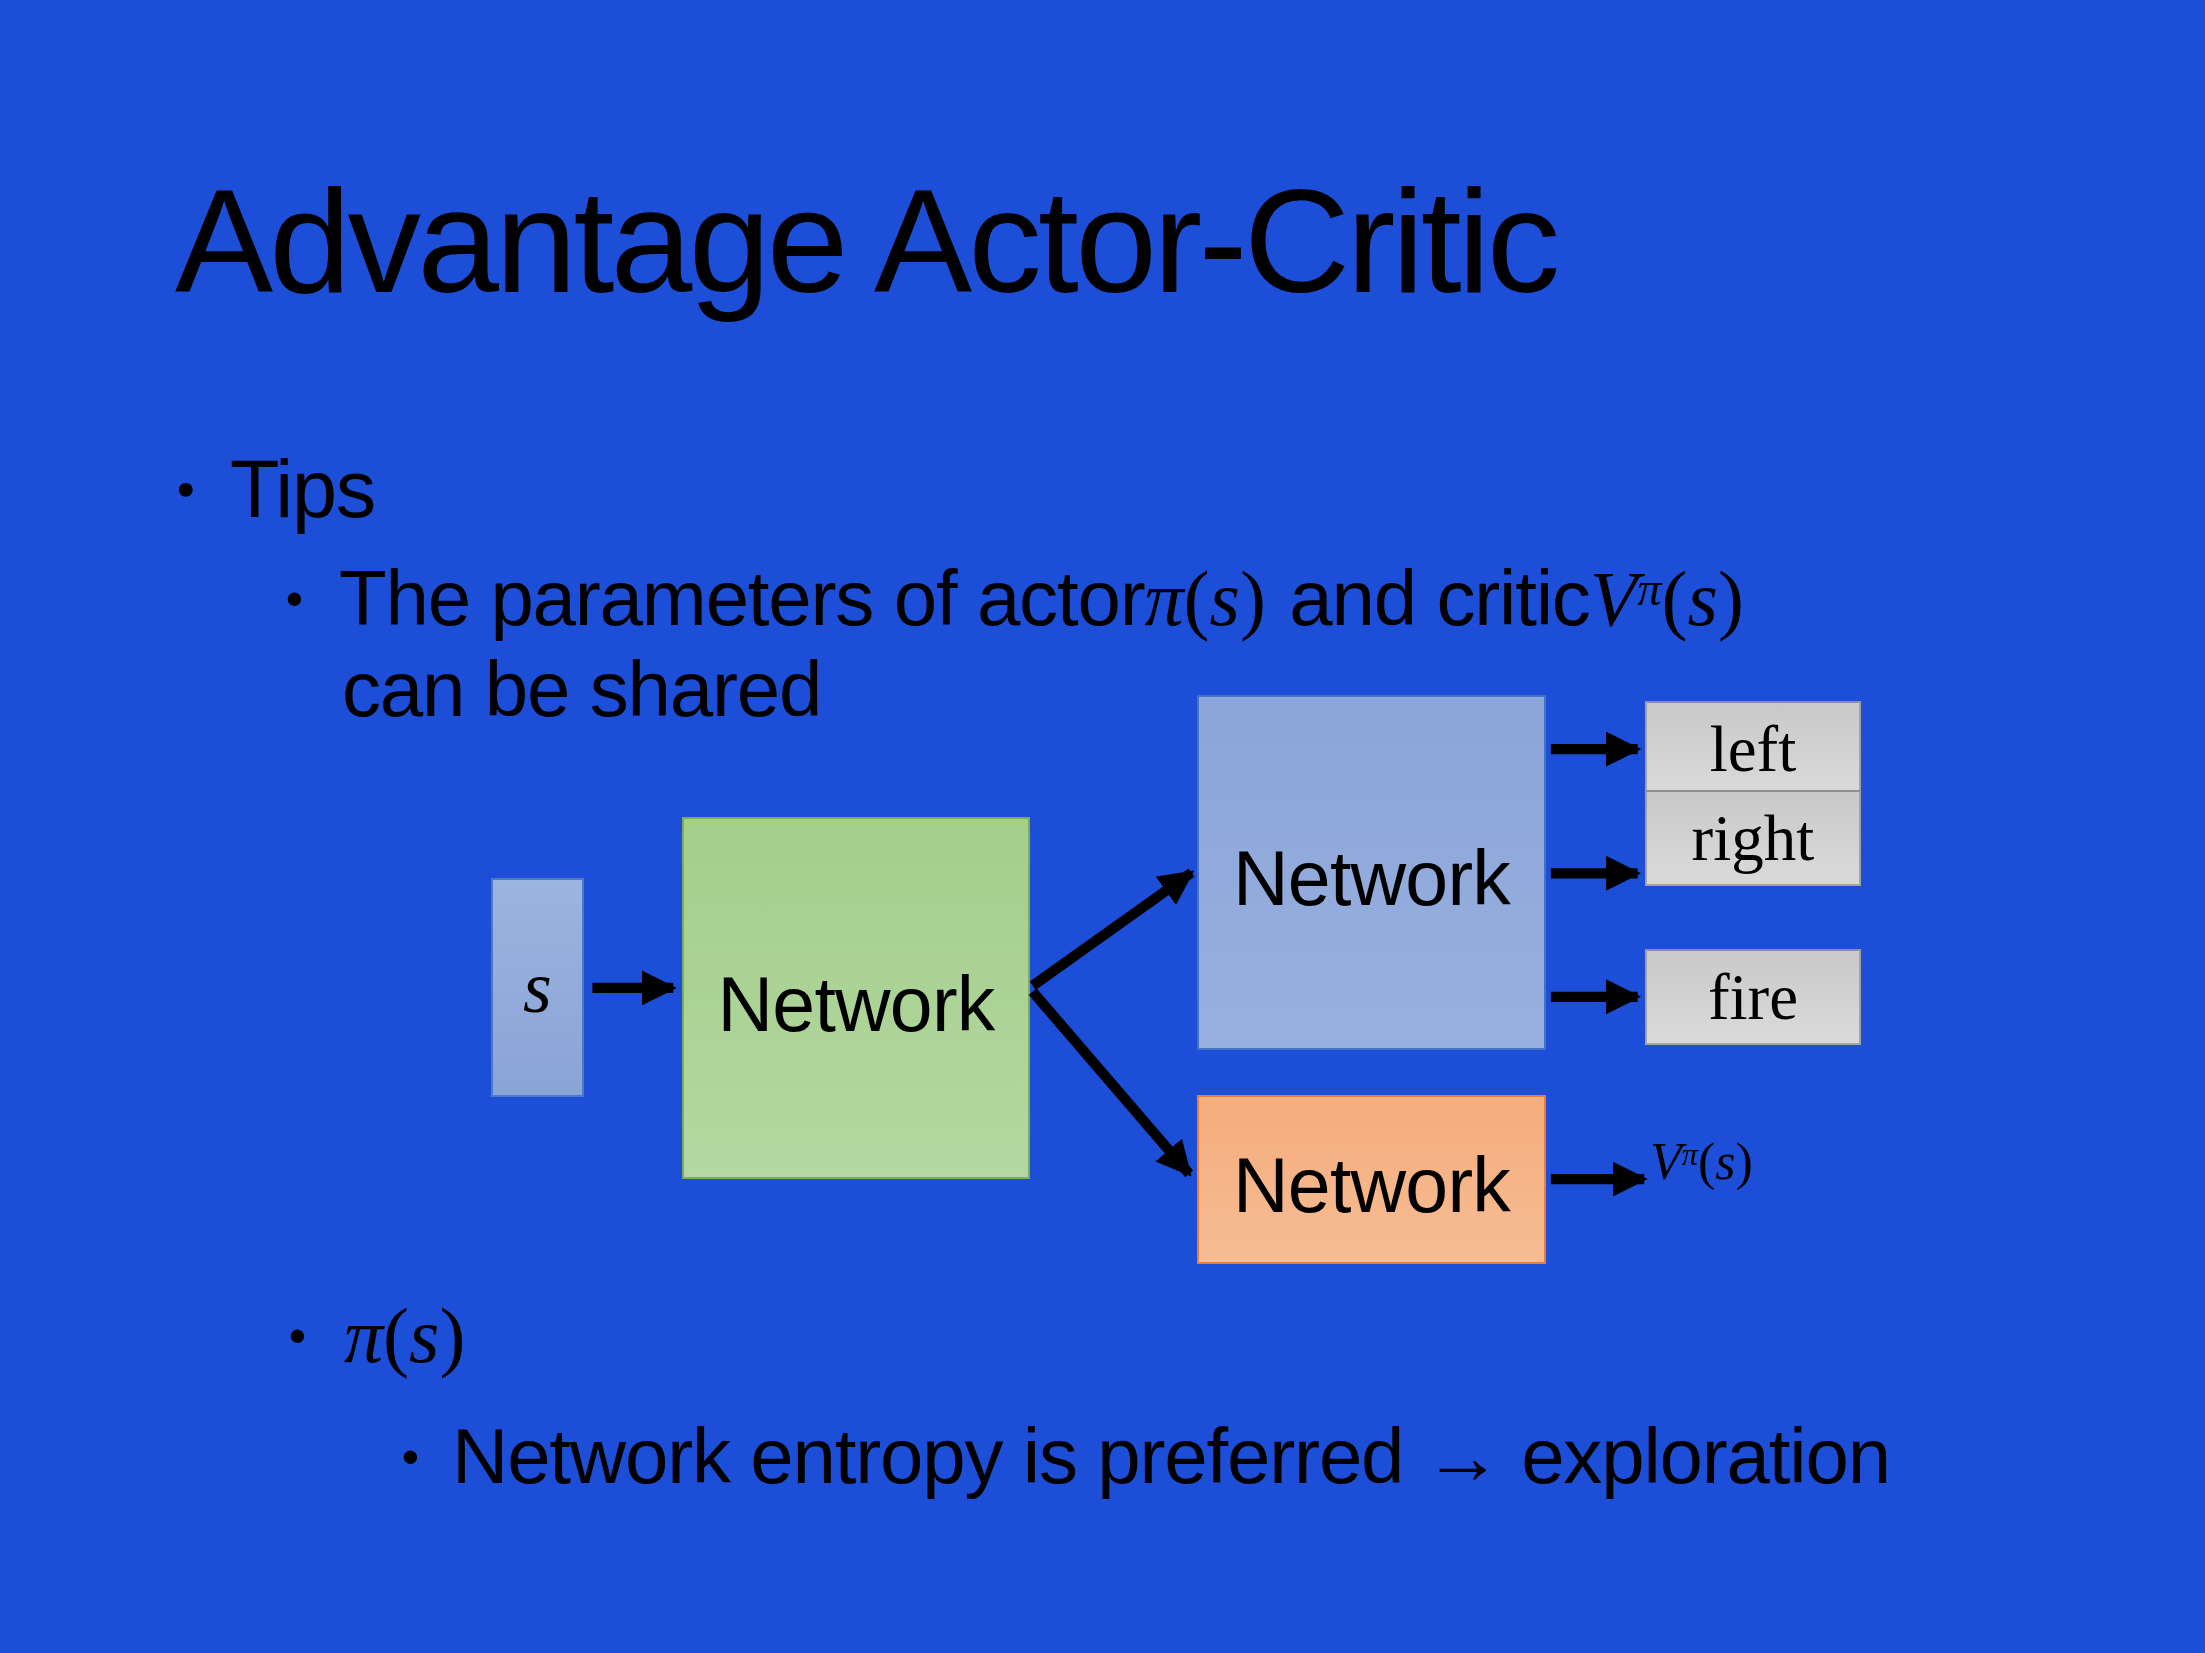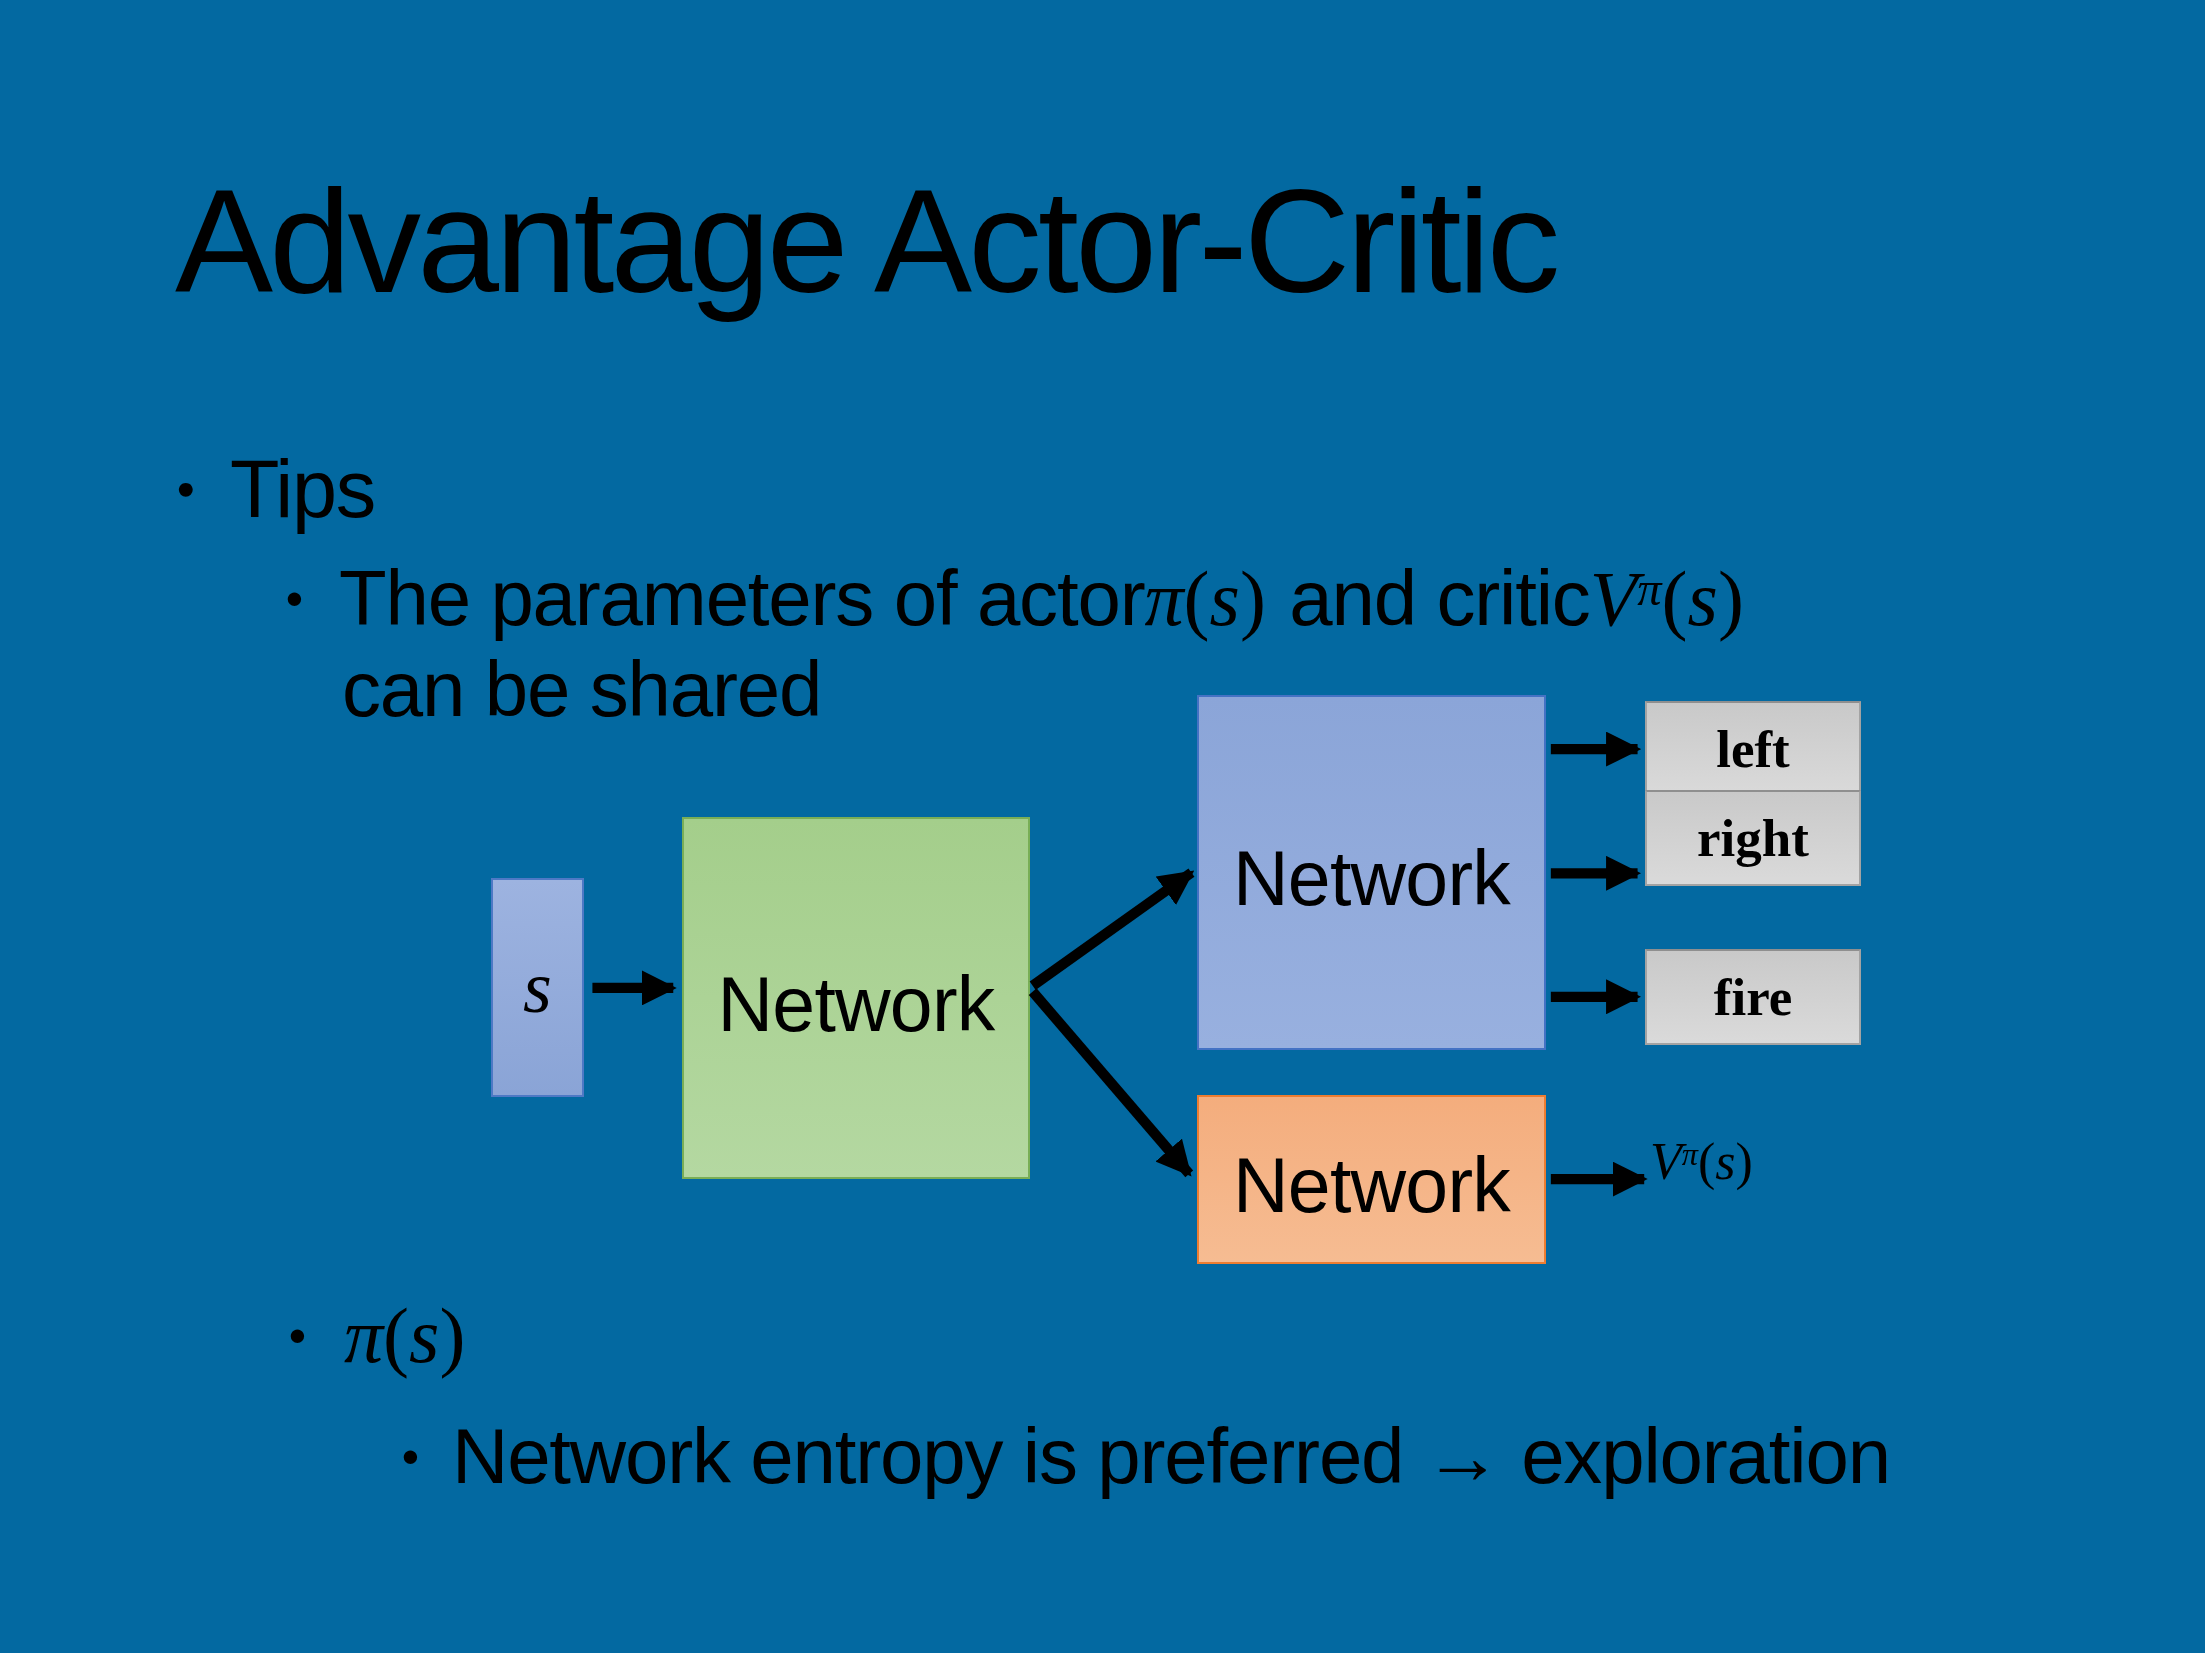--- a/index.html
+++ b/index.html
@@ -1,19 +1,19 @@
 <!DOCTYPE html>
 <html style="font-size:11.8px"><head>
 <meta charset="utf-8">
 <style>
   html,body{margin:0;padding:0;background:#ffffff;}
   #slide{
     position:relative;
     width:2205px;height:1654px;
-    background:#0369a1;
+    background:#1d4ed8;
     overflow:hidden;
     font-family:"Liberation Sans", sans-serif;
     color:#000;
   }
   
   .title{
     position:absolute;left:175px;top:168px;
     font-size:147px;line-height:1;letter-spacing:-0.025em;
     white-space:nowrap;font-weight:400;
   }
@@ -74,21 +74,21 @@
   .net-lbl{font-size:77px;letter-spacing:-0.01em;margin-top:12px;}
   .action-box{
     left:1645px;width:216px;height:96px;
     background:linear-gradient(180deg,#c9c9c9 0%,#dadada 100%);
     border:2.2px solid #a3a3a3;border-top-color:#8f8f8f;
   }
   .action-left{top:701px;}
   .action-right{top:790px;}
   .action-fire{top:949px;text-align:right;}
   .action-box .lbl{
-    font-family:"Liberation Serif", serif;font-size:53px;font-weight:bold;
+    font-family:"Liberation Serif", serif;font-size:65px;
   }
   .formula{
     position:absolute;left:1650px;top:1136px;
     font-family:"Liberation Serif", serif;font-size:52px;line-height:1;
     white-space:nowrap;
   }
   
   #arrows{position:absolute;left:0;top:0;pointer-events:none;}
 </style>
 </head>

